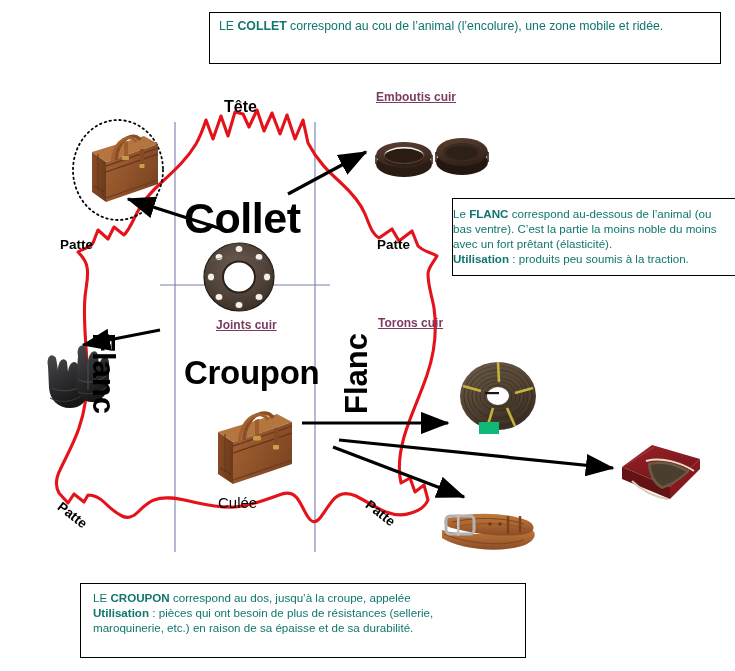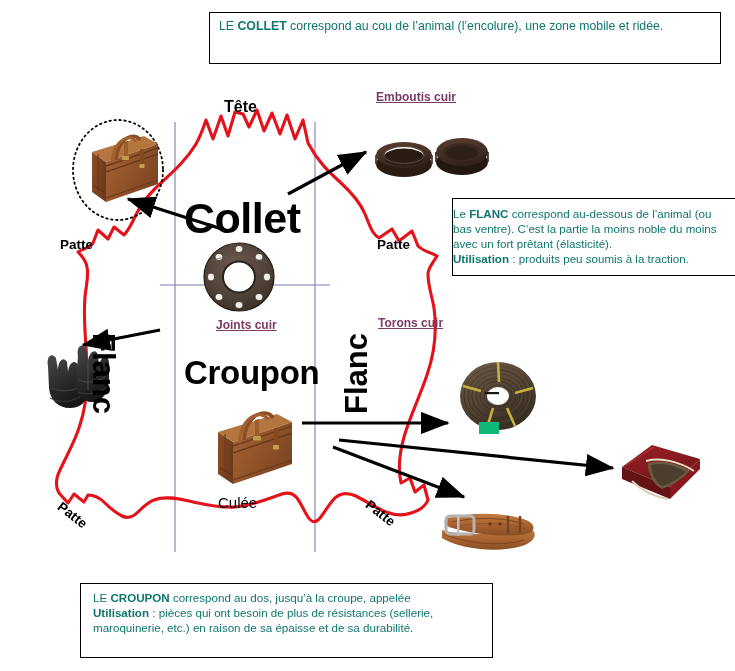--- a/index.html
+++ b/index.html
@@ -50,21 +50,21 @@
   
   #tb-flanc {
     left: 432px; top: 198px;
     width: 298px; height: 78px;
     padding: 7px 9px 0 0;
     font-size: 11.6px;
   }
   
   #tb-croupon {
     left: 60px; top: 583px;
-    width: 413px; height: 75px;
+    width: 446px; height: 75px;
     padding: 6px 11px 0 12px;
     font-size: 11.6px;
     text-align: justify;
   }
   #tb-croupon .tb-line { text-align: justify; text-align-last: left; }
 
   
   .hide-label {
     position: absolute;
     color: #000000;

